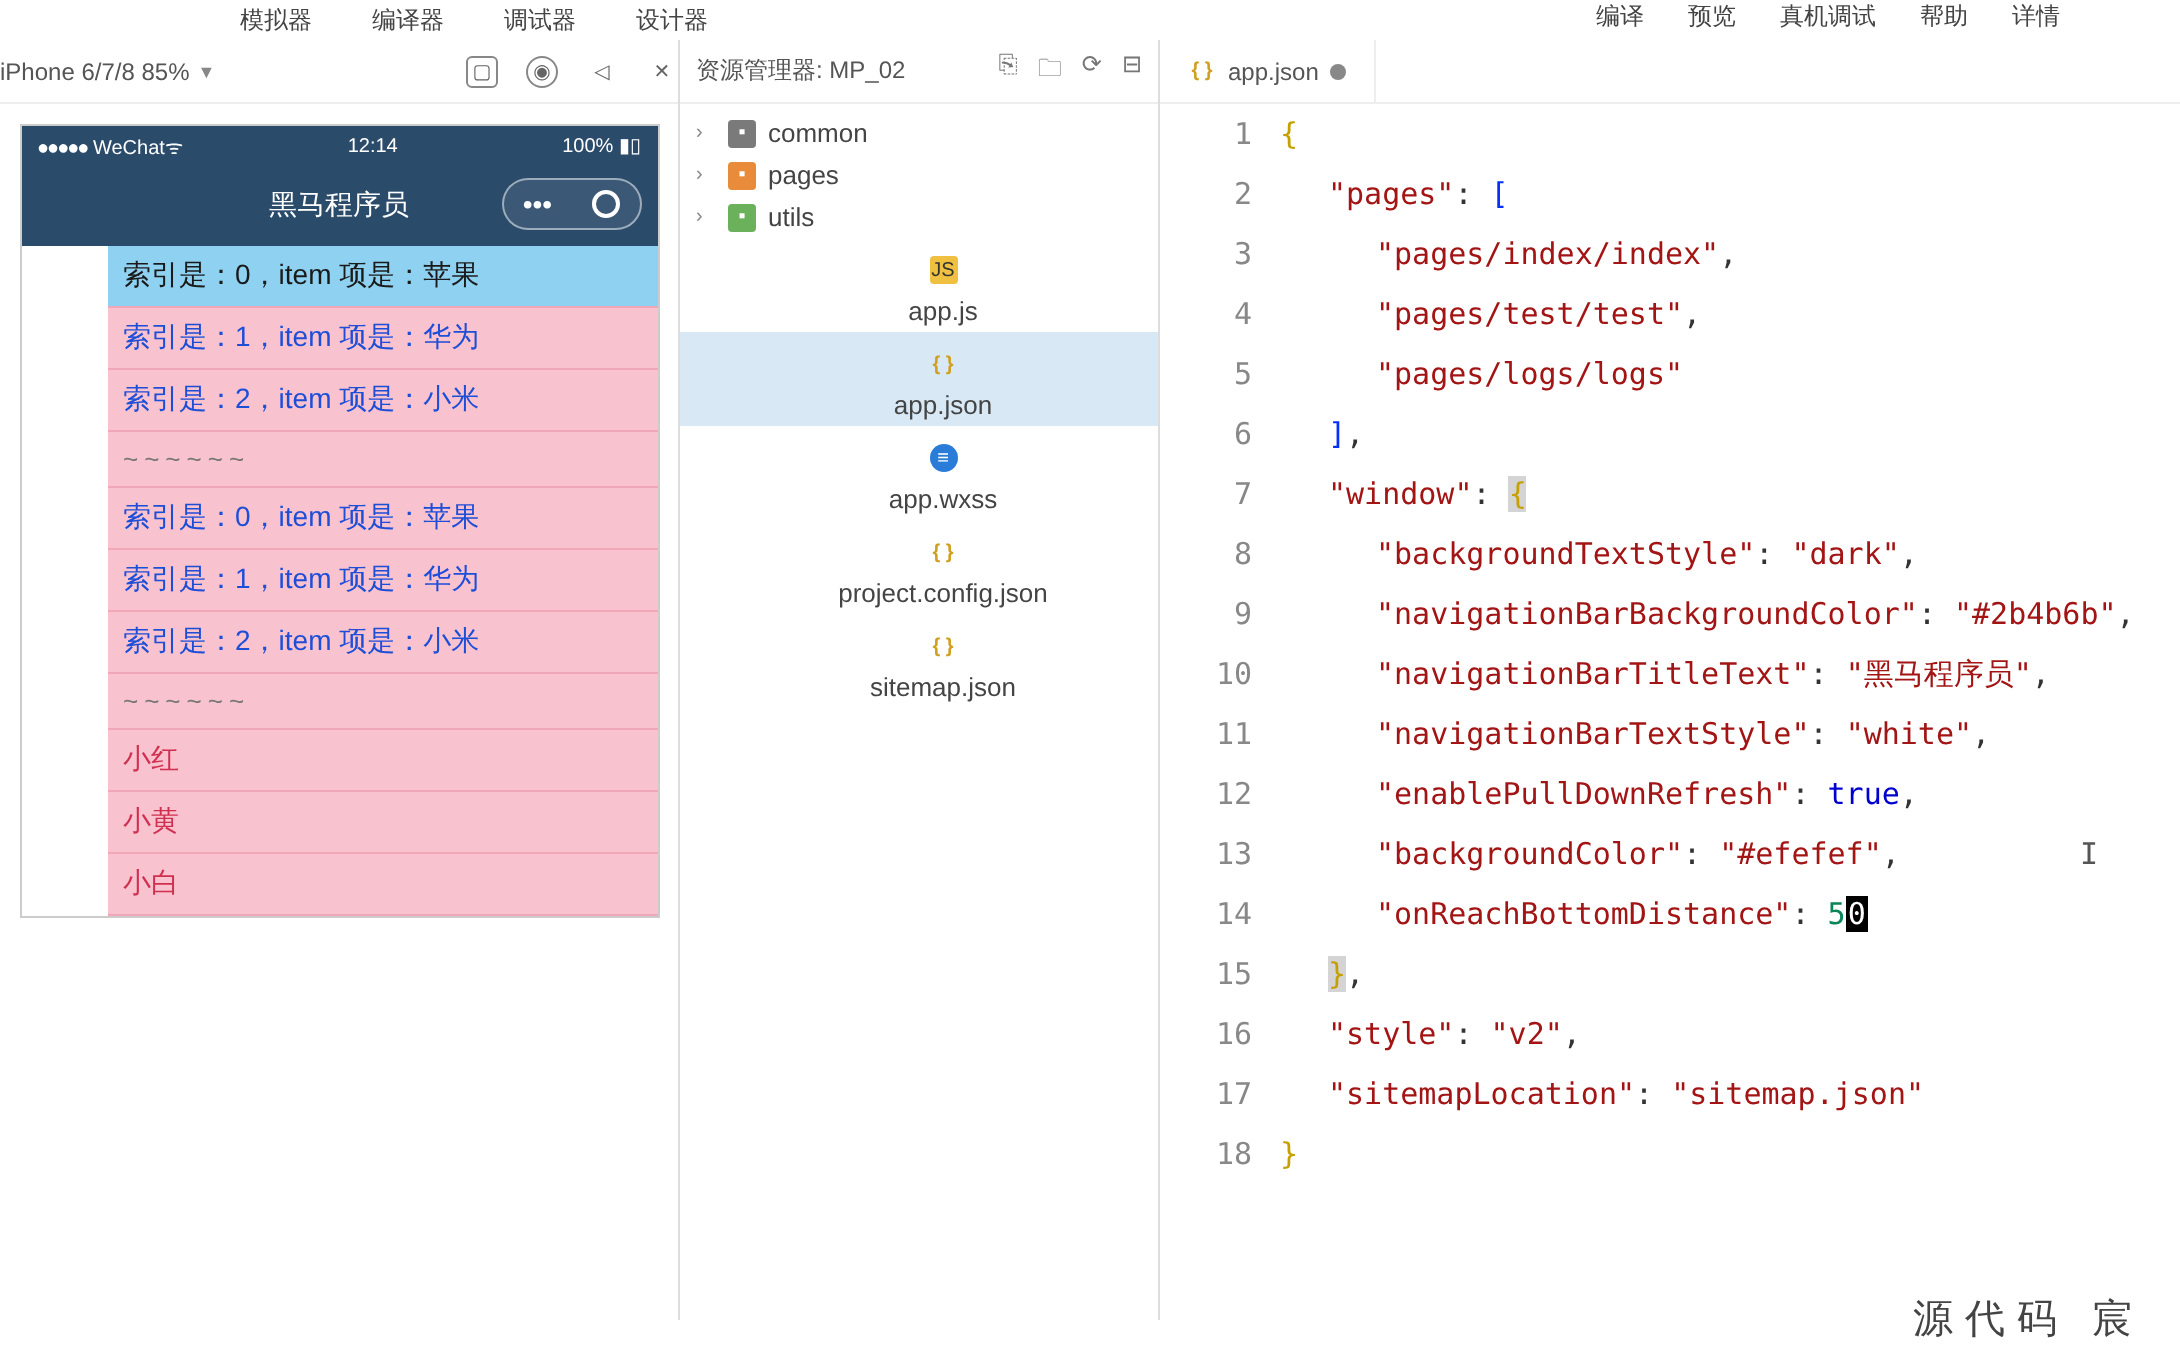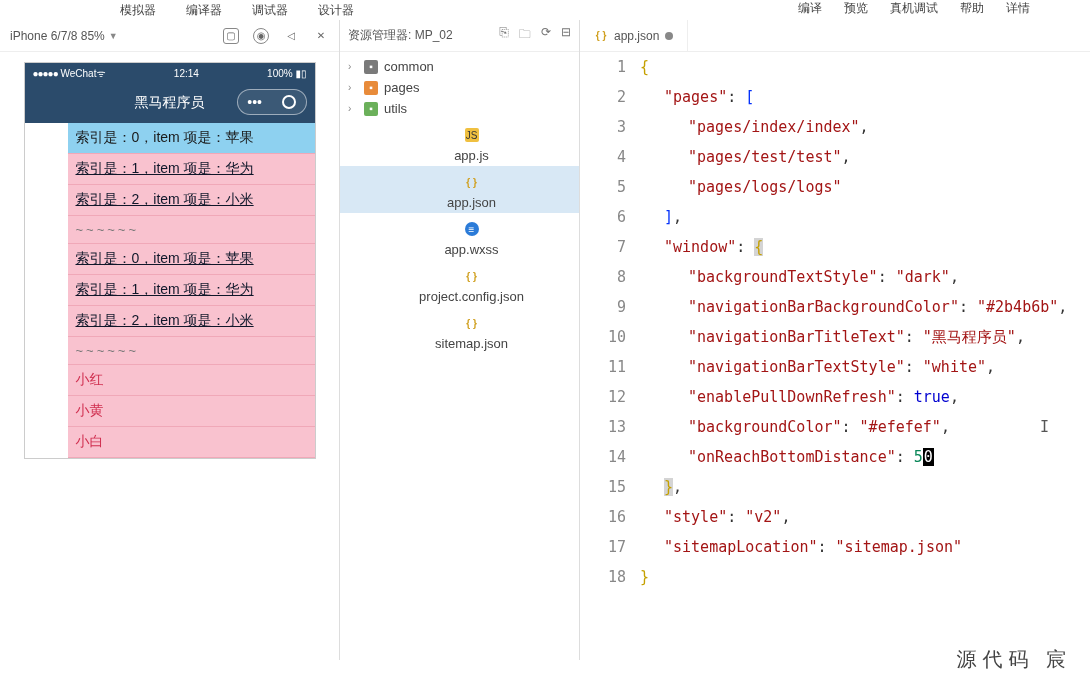--- a/index.html
+++ b/index.html
@@ -7,39 +7,39 @@
 
 
 .top-menu { height: 20px; display: flex; gap: 30px; padding: 0 120px; font-size: 12px; color: #444; align-items: center; }
 .top-menu-right { position: absolute; right: 60px; top: 0; display: flex; gap: 22px; font-size: 12px; color: #444; }
 
 
 .main { display: flex; height: 640px; }
 
 
 .simulator-panel { width: 340px; border-right: 1px solid #ddd; display: flex; flex-direction: column; }
-.sim-toolbar { height: 32px; display: flex; align-items: center; justify-content: space-between; padding: 0 10px; border-bottom: 1px solid #eee; font-size: 12px; color: #555; }
+.sim-toolbar { height: 32px; display: flex; align-items: center; justify-content: space-between; padding: 0 0; border-bottom: 1px solid #eee; font-size: 12px; color: #555; }
 .sim-toolbar-left { display: flex; align-items: center; gap: 4px; }
 .sim-toolbar-right { display: flex; gap: 14px; }
 .sim-icon { width: 16px; height: 16px; border: 1px solid #888; border-radius: 3px; display: inline-flex; align-items: center; justify-content: center; font-size: 10px; color: #666; }
 .sim-icon.round { border-radius: 50%; }
 .sim-icon.tri { border: none; }
 
-.device { margin: 10px auto; width: 292px; background: #fff; border: 1px solid #ccc; }
+.device { margin: 10px auto; width: 320px; background: #fff; border: 1px solid #ccc; }
 .status-bar { background: #2b4b6b; color: #fff; height: 20px; display: flex; align-items: center; justify-content: space-between; padding: 0 8px; font-size: 10px; }
 .status-bar .dots { letter-spacing: -1px; }
 .nav-bar { background: #2b4b6b; color: #fff; height: 40px; display: flex; align-items: center; justify-content: center; position: relative; font-size: 14px; }
 .capsule { position: absolute; right: 8px; top: 6px; width: 70px; height: 26px; border: 1px solid rgba(255,255,255,.5); border-radius: 13px; display: flex; align-items: center; justify-content: space-around; background: rgba(255,255,255,.08); }
 .capsule span { font-size: 14px; color: #fff; }
 .capsule .ring { width: 14px; height: 14px; border: 2px solid #fff; border-radius: 50%; display: inline-block; }
 
 .page-content { background: #fff; padding-left: 43px; }
 .row { padding: 6px 8px; font-size: 14px; border-bottom: 1px solid #f0a8b8; }
 .row.blue { background: #8ed1f0; color: #1a1a1a; }
-.row.pink { background: #f9c2cf; color: #0f172a; text-decoration: underline; }
+.row.pink { background: #f9c2cf; color: #1d4ed8; }
 .row.tilde { background: #f9c2cf; color: #777; font-size: 13px; letter-spacing: 3px; }
 .row.name { background: #f9c2cf; color: #d03050; }
 
 
 .explorer-panel { width: 240px; border-right: 1px solid #ddd; }
 .exp-header { height: 32px; display: flex; align-items: center; padding: 0 8px; font-size: 12px; color: #555; border-bottom: 1px solid #eee; gap: 8px; }
 .exp-icons { margin-left: auto; display: flex; gap: 10px; color: #777; }
 .exp-icons span { cursor: pointer; }
 .tree { padding: 4px 0; font-size: 13px; }
 .tree-item { padding: 3px 8px 3px 18px; display: flex; align-items: center; gap: 6px; cursor: pointer; color: #444; }

